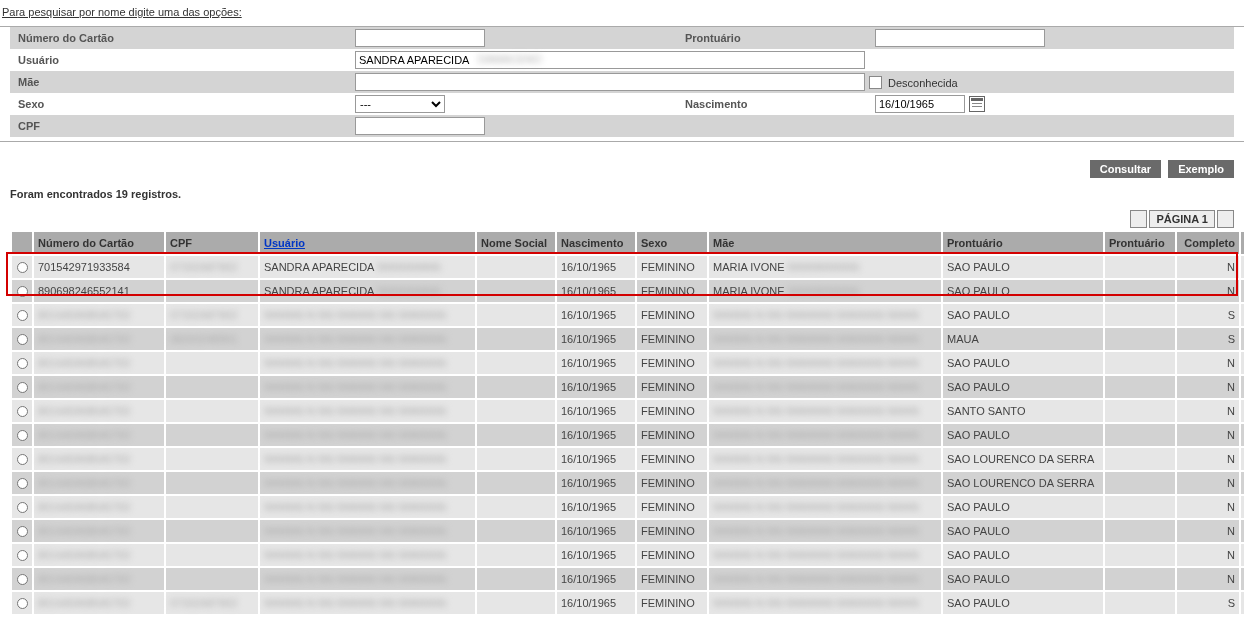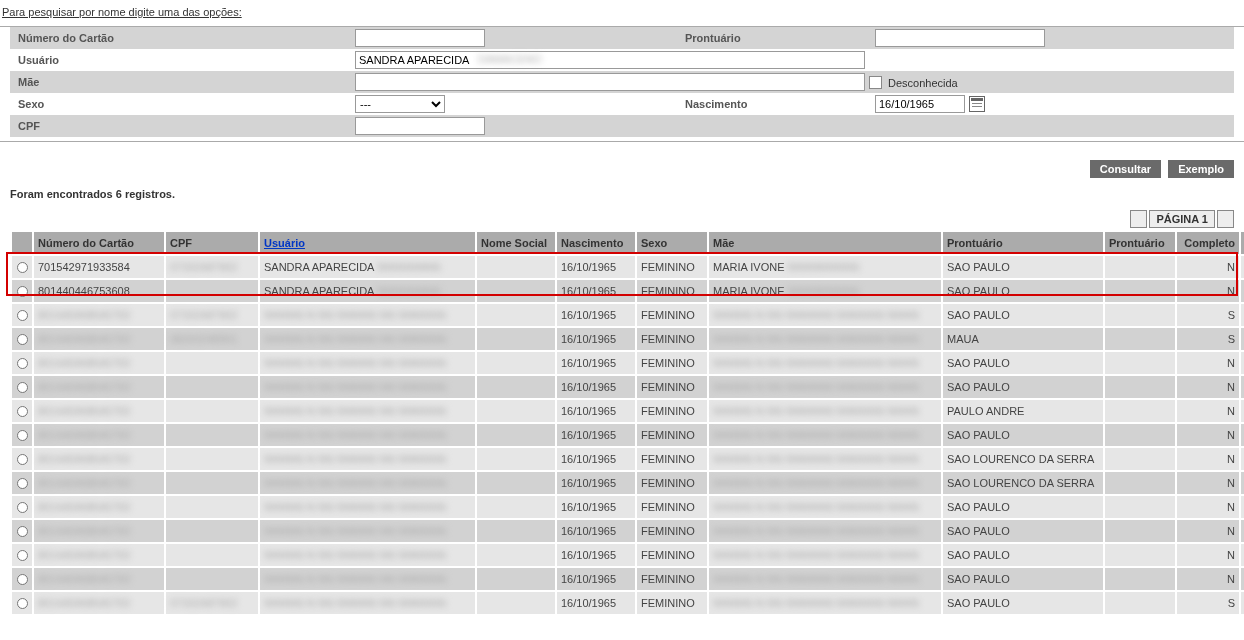--- a/index.html
+++ b/index.html
@@ -80,21 +80,21 @@
   </div>
 </div>
 
 <hr class="sep">
 
 <div class="btnbar">
   <button class="bbtn">Consultar</button>
   <button class="bbtn">Exemplo</button>
 </div>
 
-<div class="count">Foram encontrados 6 registros.</div>
+<div class="count">Foram encontrados 19 registros.</div>
 
 <div class="pager">
   <div class="pgbox" style="min-width:14px">&nbsp;</div>
   <div class="pgbox">PÁGINA 1</div>
   <div class="pgbox" style="min-width:14px">&nbsp;</div>
 </div>
 
 <div class="tbl" style="position:relative">
 <table>
   <colgroup>
@@ -141,21 +141,21 @@
           <td><span>MARIA IVONE</span> <span class="blur">NNNNNNNNN</span></td>
           <td>SAO PAULO</td>
           <td></td>
           <td class="tc">N</td>
           <td class="tr">98</td>
         </tr>
         <tr class="r1">
           <td class="tc">
             <div class="radio"></div>
           </td>
-          <td>801440446753608</td>
+          <td>890698246552141</td>
           <td class="blur"></td>
           <td><span>SANDRA APARECIDA</span> <span class="blur">NNNNNNNN</span></td>
           <td></td>
           <td>16/10/1965</td>
           <td>FEMININO</td>
           <td><span>MARIA IVONE</span> <span class="blur">NNNNNNNNN</span></td>
           <td>SAO PAULO</td>
           <td></td>
           <td class="tc">N</td>
           <td class="tr">98</td>
@@ -228,21 +228,21 @@
           <td class="tc">
             <div class="radio"></div>
           </td>
           <td class="blur">801440408545793</td>
           <td class="blur"></td>
           <td><span class="blur">NNNNN N NN NNNNN NN NNNNNN</span></td>
           <td></td>
           <td>16/10/1965</td>
           <td>FEMININO</td>
           <td><span class="blur">NNNNN N NN NNNNNN NNNNNN NNNN</span></td>
-          <td>PAULO ANDRE</td>
+          <td>SANTO SANTO</td>
           <td></td>
           <td class="tc">N</td>
           <td class="tr">15</td>
         </tr>
         <tr class="r1">
           <td class="tc">
             <div class="radio"></div>
           </td>
           <td class="blur">801440408545793</td>
           <td class="blur"></td>

